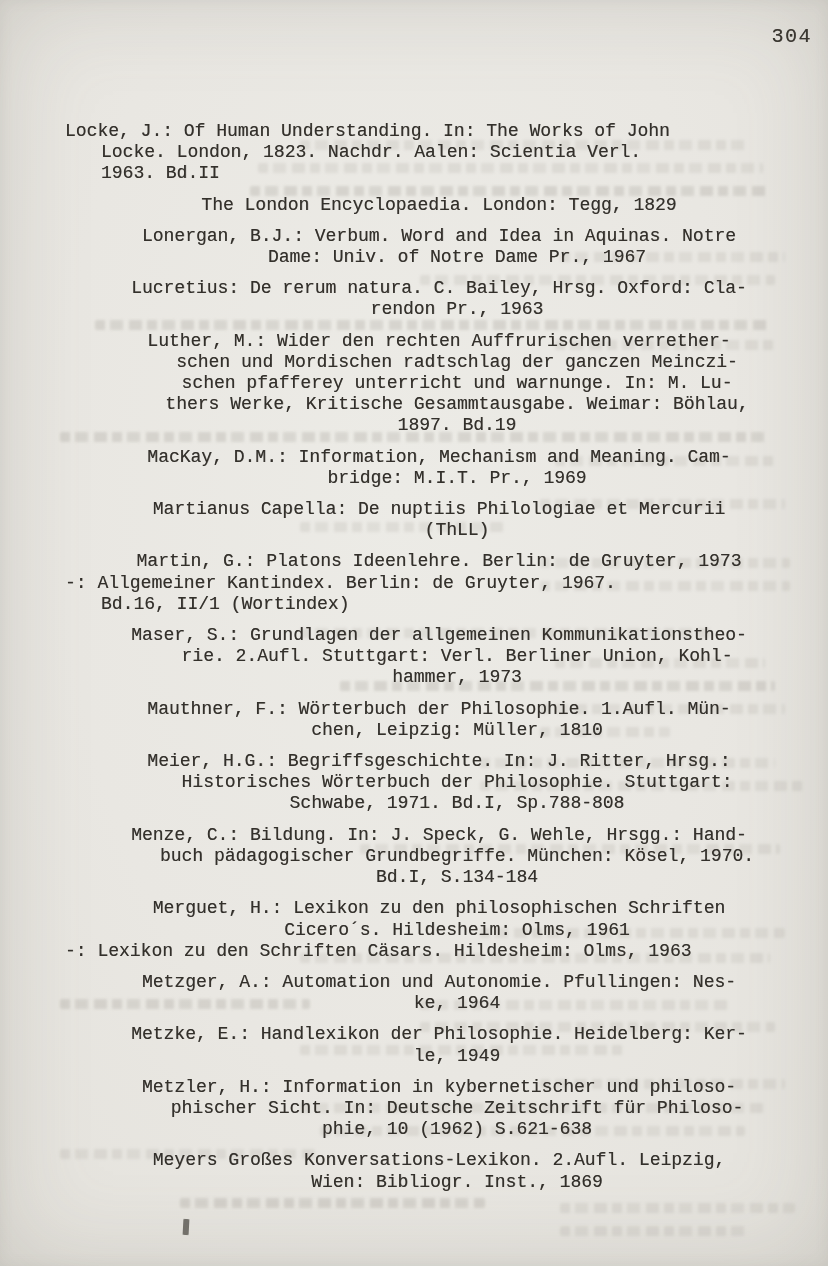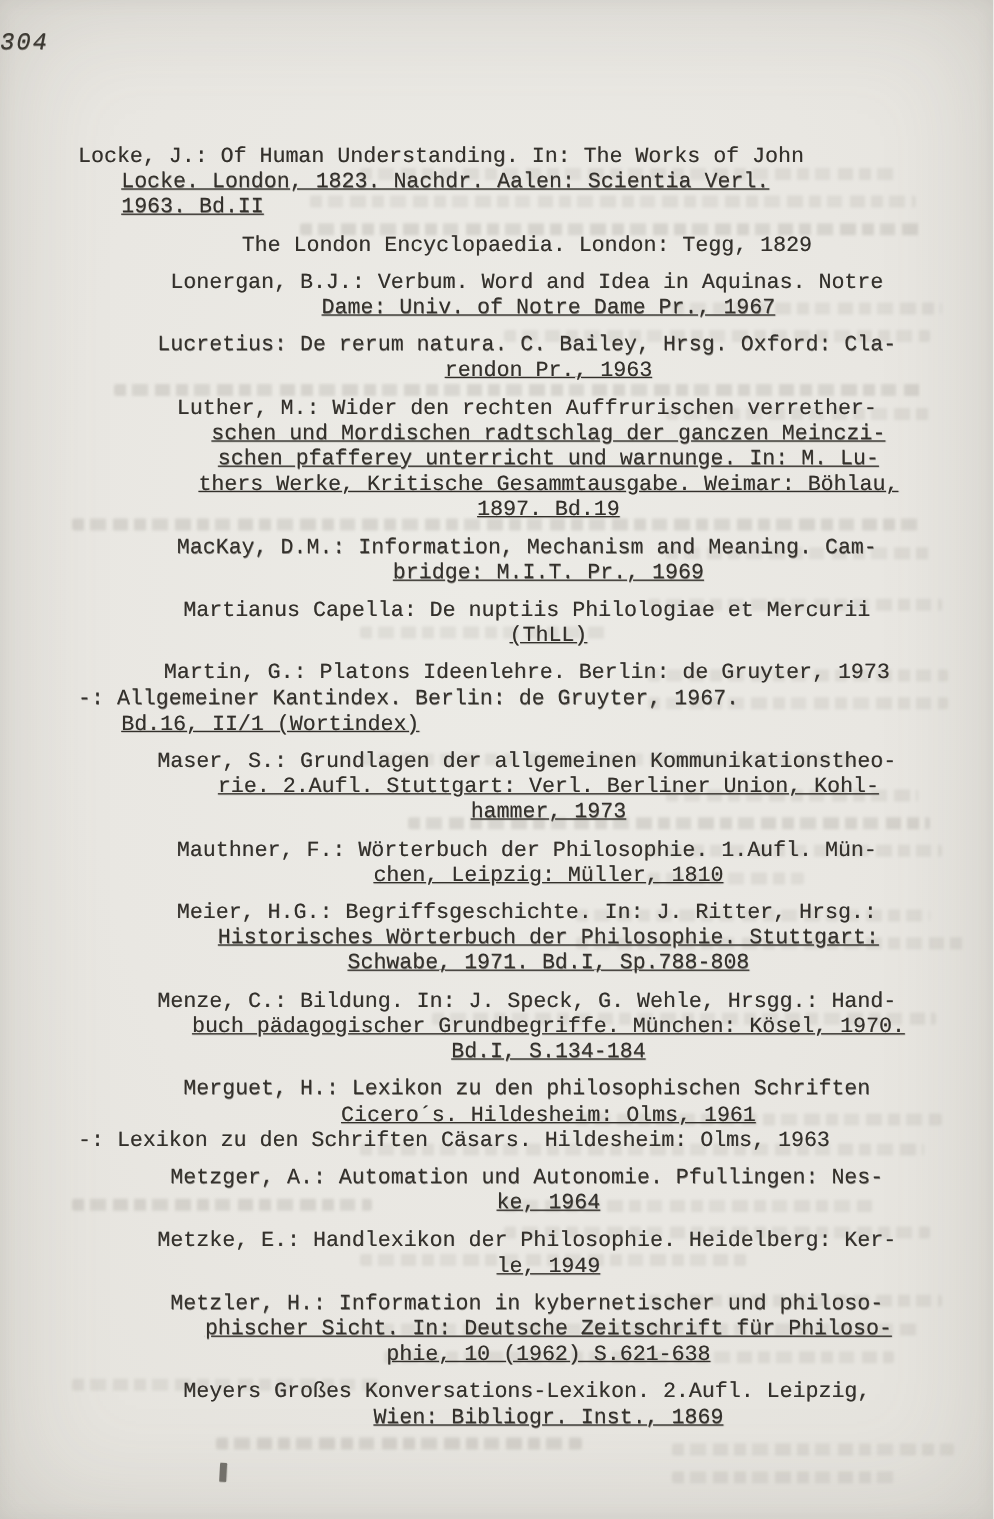--- a/index.html
+++ b/index.html
@@ -28,41 +28,40 @@
     box-shadow:
       inset 0 0 95px rgba(110, 106, 96, 0.20),
       inset 0 0 14px rgba(120, 115, 105, 0.10);
     pointer-events: none;
   }
   .page-number {
     position: absolute;
     top: 25px;
     left: 0;
     width: 812px;
-    text-align: left;
+    text-align: right;
     font-size: 20px;
     letter-spacing: 1.5px;
     color: #37342e;
     text-shadow: 0.3px 0.3px 0.5px rgba(55, 52, 46, 0.6);
-    font-style: italic;
   }
   .content {
     position: absolute;
     left: 65px;
     top: 121px;
     width: 748px;
     font-size: 18px;
     line-height: 21.2px;
     color: #33302b;
     text-shadow: 0.3px 0.3px 0.45px rgba(51, 48, 43, 0.55);
     white-space: pre;
   }
   .entry { margin: 0; }
   .entry:not(.attached):not(:first-child) { margin-top: 10px; text-align: center; }
-  .line.cont { padding-left: 36px; text-decoration: underline; }
+  .line.cont { padding-left: 36px; }
 
   
   .bleed-layer { position: absolute; inset: 0; pointer-events: none; }
   .bleed {
     position: absolute;
     height: 10px;
     border-radius: 2px;
     background-image: repeating-linear-gradient(
       90deg,
       rgba(136, 132, 122, 0.34) 0px,  rgba(136, 132, 122, 0.34) 10px,

